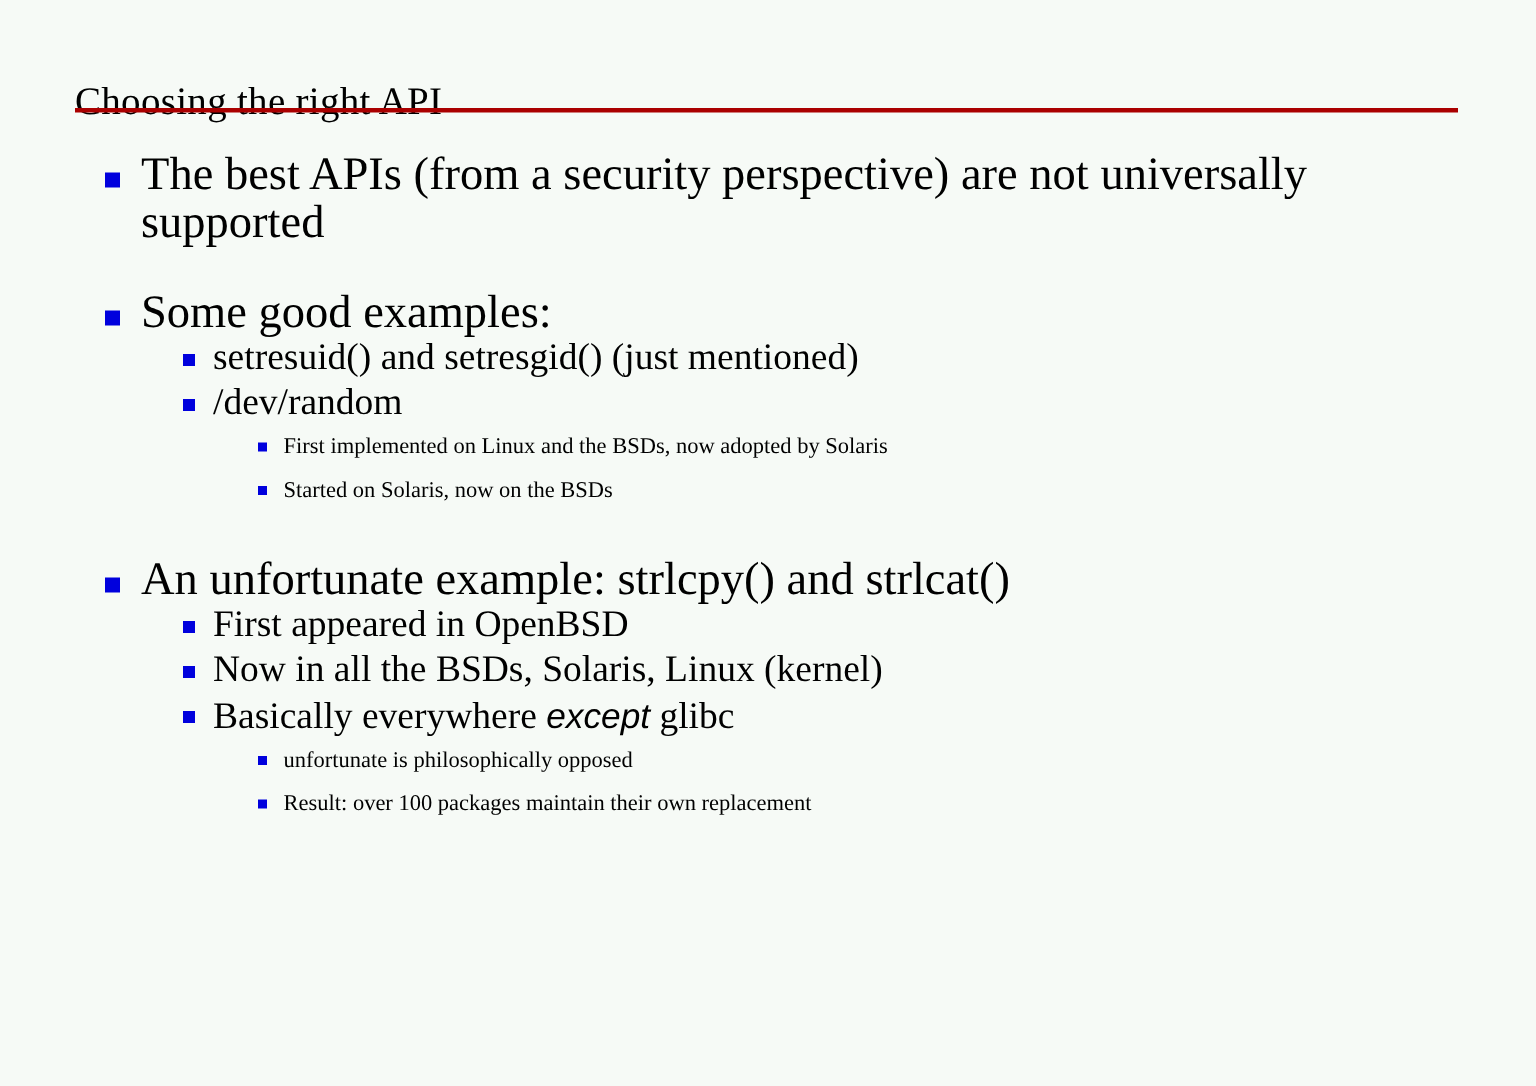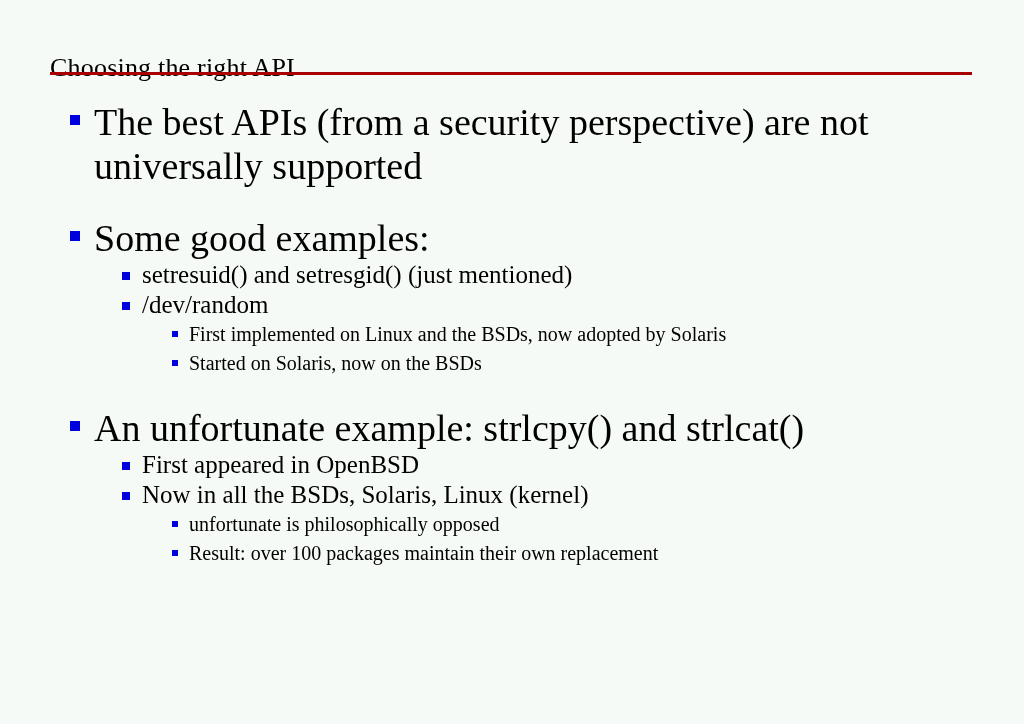--- a/index.html
+++ b/index.html
@@ -57,22 +57,22 @@
   }
 
   .bullet .text {
     display: block;
   }
 
   
   .lvl1 {
     margin-left: 68px;
     padding-left: 26px;
-    font-size: 38px;
-    line-height: 44px;
+    font-size: 31px;
+    line-height: 32px;
   }
   .lvl1 > .marker {
     left: 2px;
     top: 15px;
     width: 10px;
     height: 10px;
   }
   .lvl1 > .text {
     max-width: 800px;
   }
@@ -88,21 +88,21 @@
     left: 4px;
     top: 12px;
     width: 8px;
     height: 8px;
   }
 
   
   .lvl3 {
     margin-left: 168px;
     padding-left: 21px;
-    font-size: 20px;
+    font-size: 15px;
     line-height: 29px;
   }
   .lvl3 > .marker {
     left: 4px;
     top: 11px;
     width: 6px;
     height: 6px;
   }
 
   
@@ -168,20 +168,24 @@
   <div class="bullet lvl2">
     <span class="marker"></span>
     <span class="text">First appeared in OpenBSD</span>
   </div>
 
   <div class="bullet lvl2">
     <span class="marker"></span>
     <span class="text">Now in all the BSDs, Solaris, Linux (kernel)</span>
   </div>
 
+  <div class="bullet lvl2">
+    <span class="marker"></span>
+    <span class="text"><span>Basically everywhere </span><span class="em-sans">except</span><span> glibc</span></span>
+  </div>
 
   <div class="bullet lvl3">
     <span class="marker"></span>
     <span class="text">unfortunate is philosophically opposed</span>
   </div>
 
   <div class="bullet lvl3">
     <span class="marker"></span>
     <span class="text">Result: over 100 packages maintain their own replacement</span>
   </div>

